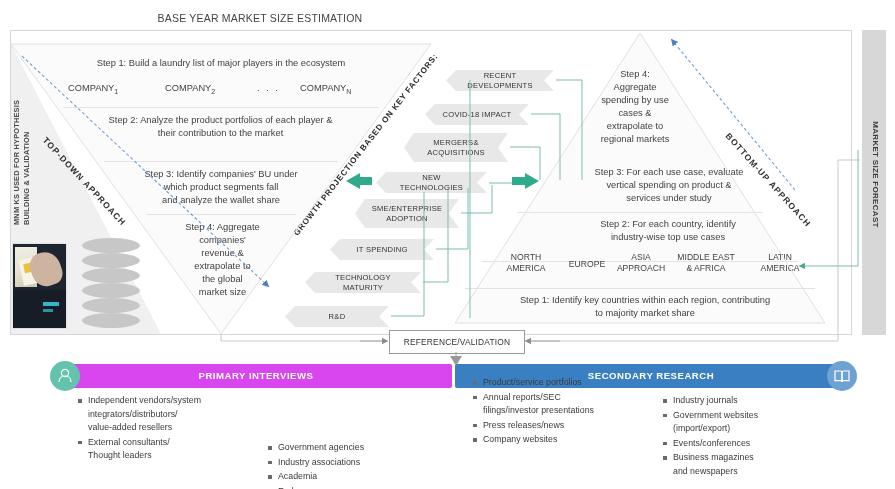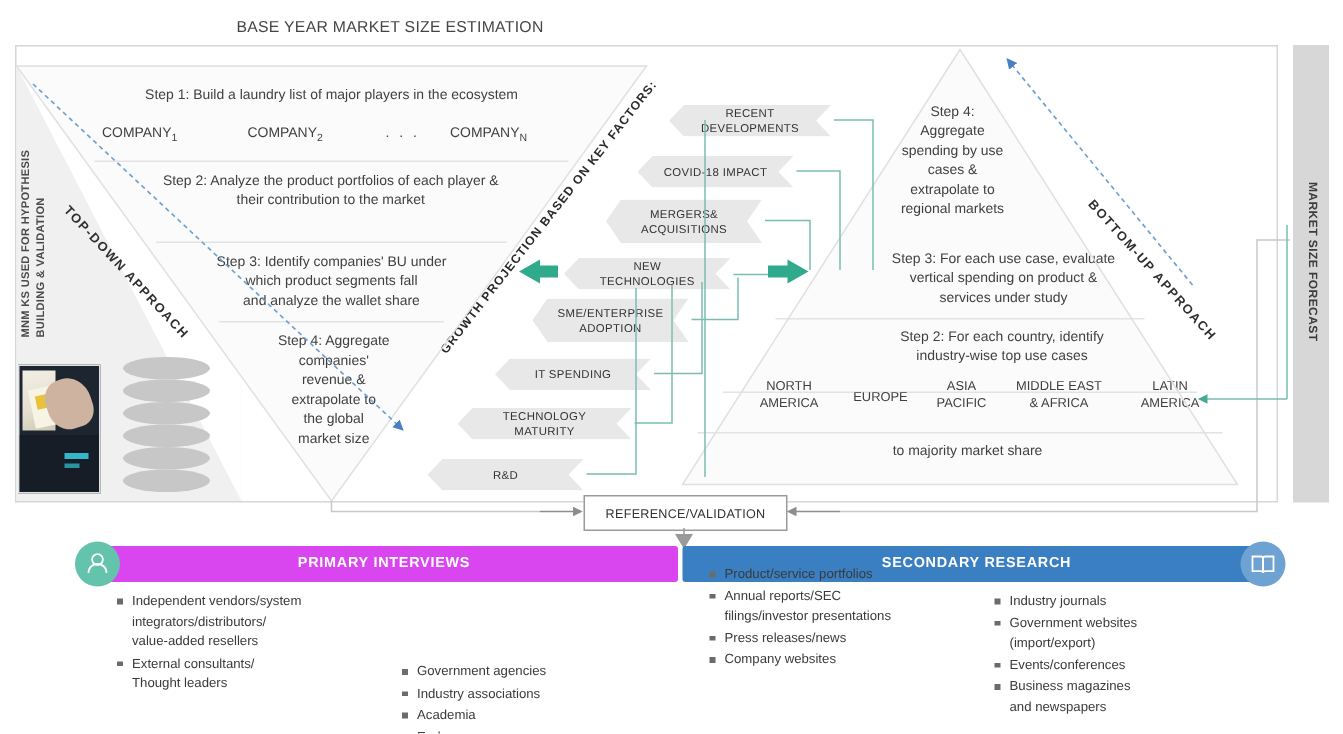--- a/index.html
+++ b/index.html
@@ -223,32 +223,33 @@
 
 <div class="region" style="left:492px;top:252px;width:68px;">
   <div>NORTH</div>
   <div>AMERICA</div>
 </div>
 <div class="region" style="left:557px;top:259px;width:60px;">
   <div>EUROPE</div>
 </div>
 <div class="region" style="left:613px;top:252px;width:56px;">
   <div>ASIA</div>
-  <div>PACIFIC</div>
+  <div>APPROACH</div>
 </div>
 <div class="region" style="left:665px;top:252px;width:82px;">
   <div>MIDDLE EAST</div>
   <div>&amp; AFRICA</div>
 </div>
 <div class="region" style="left:747px;top:252px;width:66px;">
   <div>LATIN</div>
   <div>AMERICA</div>
 </div>
 
 <div class="abs steptxt" style="left:480px;top:294px;width:330px;">
+  <div>Step 1: Identify key countries within each region, contributing</div>
   <div>to majority market share</div>
 </div>
 
 <div class="abs" id="bu-label">BOTTOM-UP APPROACH</div>
 
 <div class="abs" id="refbox">REFERENCE/VALIDATION</div>
 
 <div class="abs" id="msf">
   <span>MARKET SIZE FORECAST</span>
 </div>

